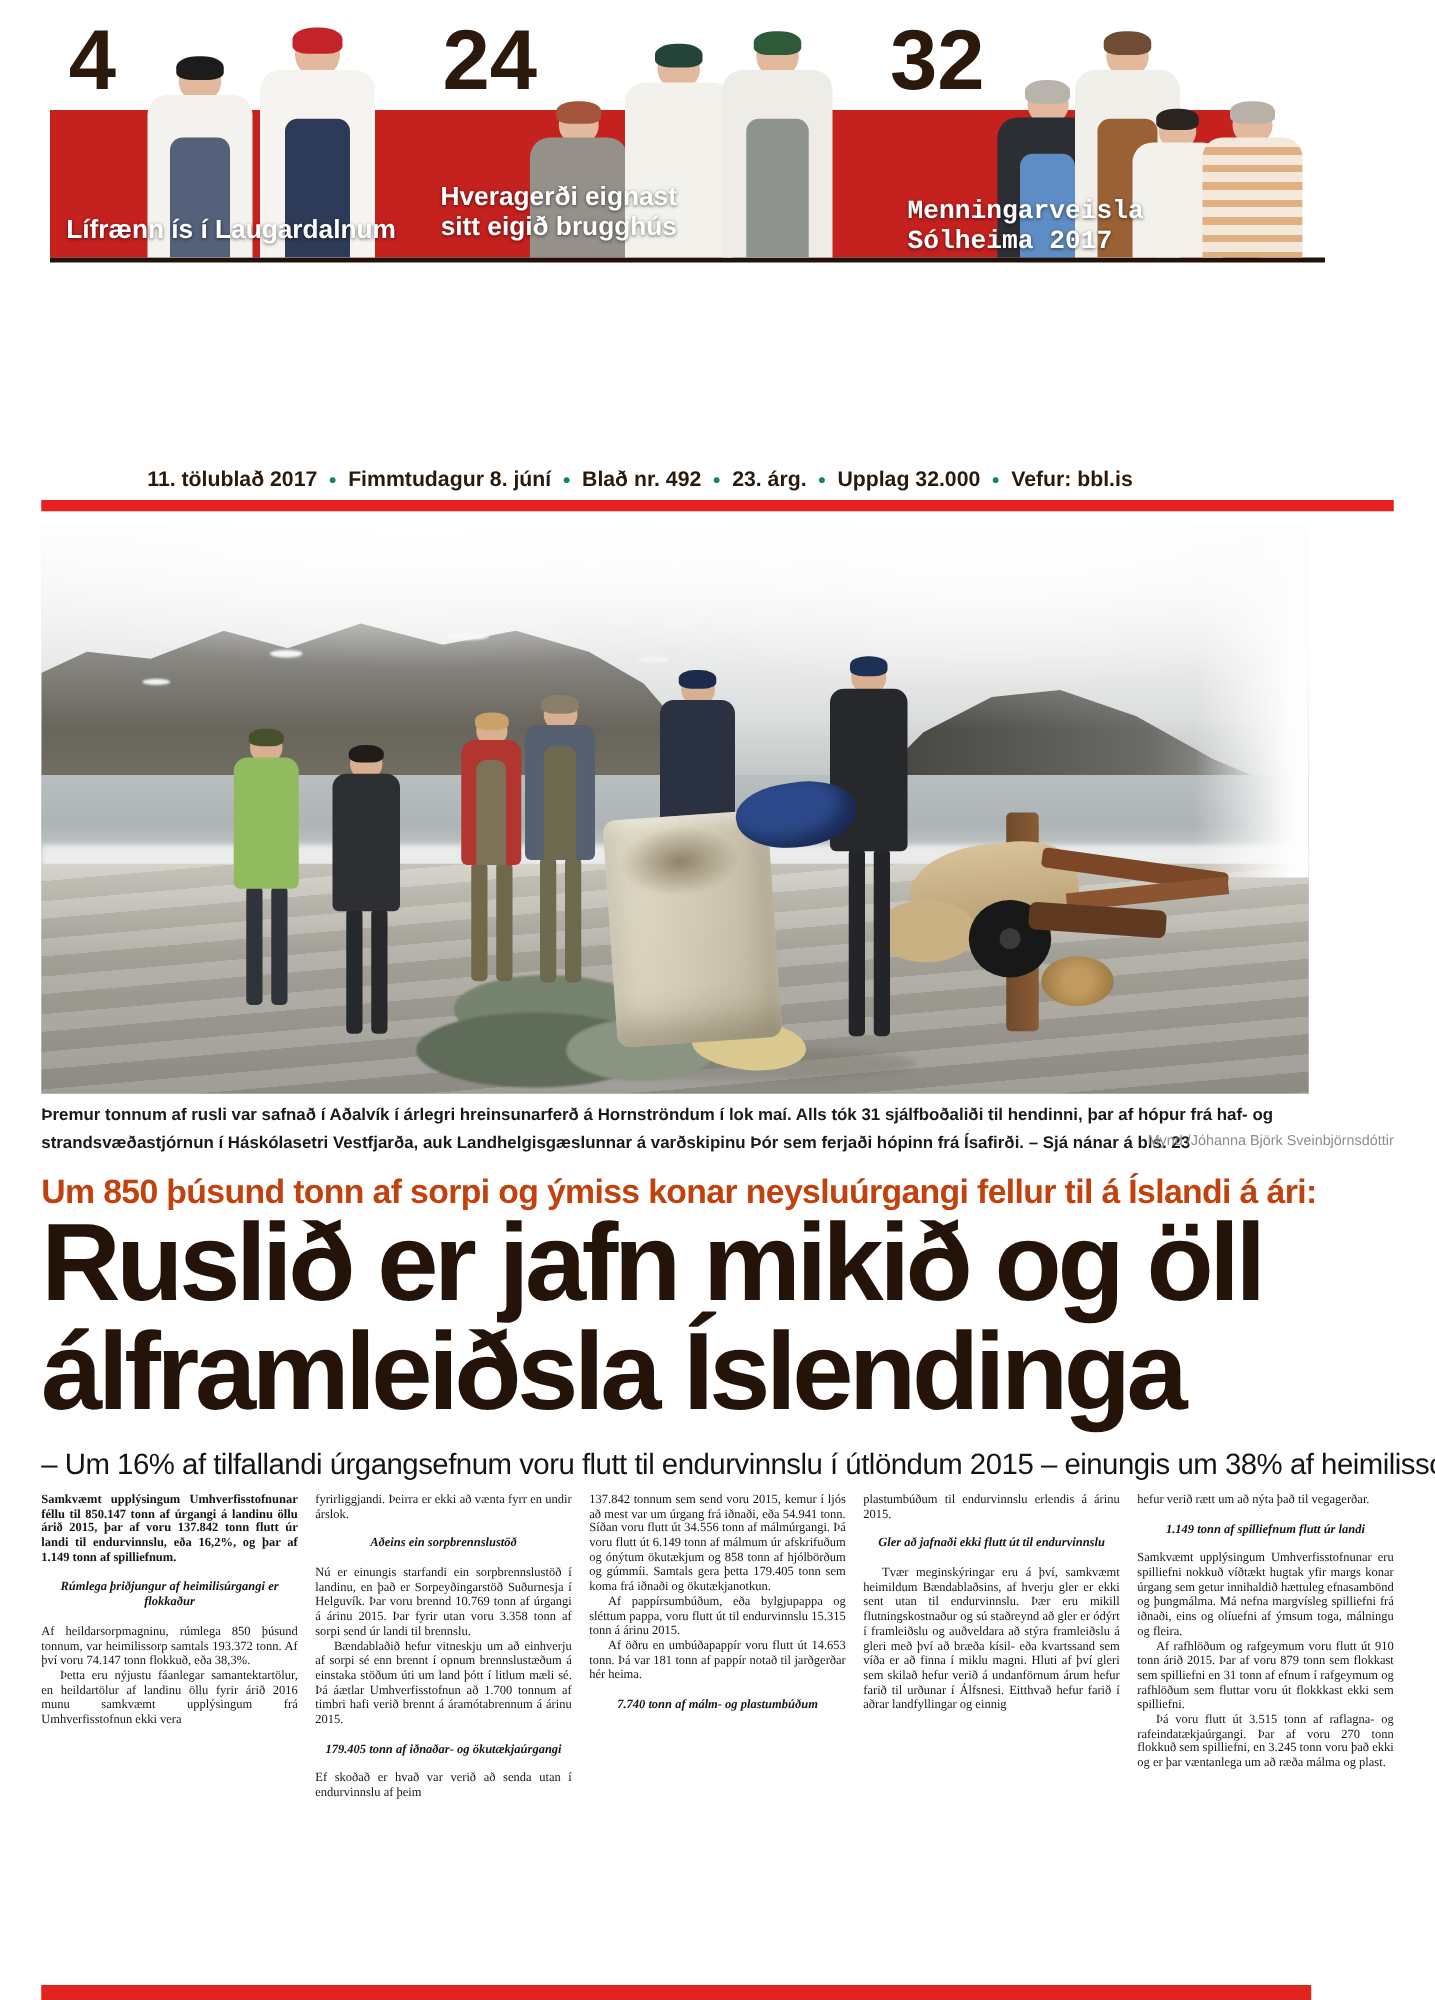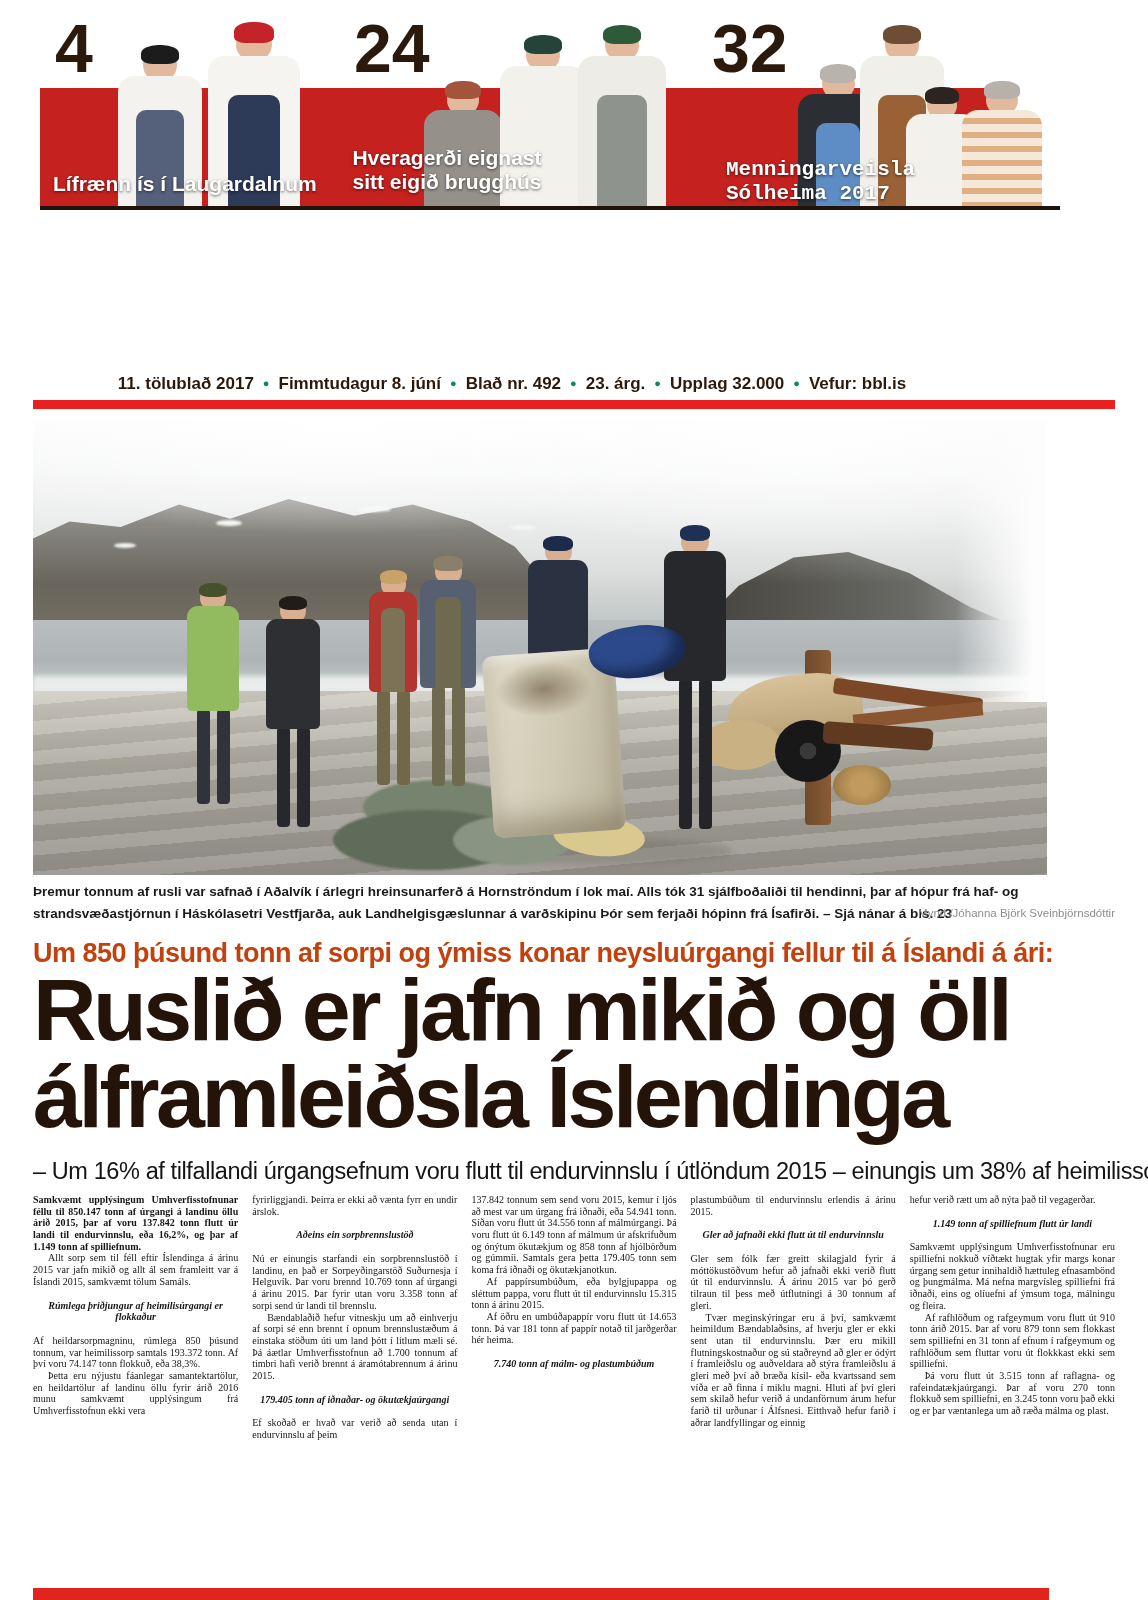--- a/index.html
+++ b/index.html
@@ -268,21 +268,20 @@
   <div class="kick">Um 850 þúsund tonn af sorpi og ýmiss konar neysluúrgangi fellur til á Íslandi á ári:</div>
   <div class="hl">
     <div>Ruslið er jafn mikið og öll</div>
     <div>álframleiðsla Íslendinga</div>
   </div>
   <div class="deck">– Um 16% af tilfallandi úrgangsefnum voru flutt til endurvinnslu í útlöndum 2015 – einungis um 38% af heimilissorpinu er flokkað</div>
 
   <div class="cols">
     <div class="col">
       <div class="lead">Samkvæmt upplýsingum Umhverfisstofnunar féllu til 850.147 tonn af úrgangi á landinu öllu árið 2015, þar af voru 137.842 tonn flutt úr landi til endurvinnslu, eða 16,2%, og þar af 1.149 tonn af spilliefnum.</div>
-      <div class="p">Allt sorp sem til féll eftir Íslendinga á árinu 2015 var jafn mikið og allt ál sem framleitt var á Íslandi 2015, samkvæmt tölum Samáls.</div>
       <div class="h">Rúmlega þriðjungur af heimilisúrgangi er flokkaður</div>
       <div>Af heildarsorpmagninu, rúmlega 850 þúsund tonnum, var heimilissorp samtals 193.372 tonn. Af því voru 74.147 tonn flokkuð, eða 38,3%.</div>
       <div class="p">Þetta eru nýjustu fáanlegar samantektartölur, en heildartölur af landinu öllu fyrir árið 2016 munu samkvæmt upplýsingum frá Umhverfisstofnun ekki vera</div>
     </div>
     <div class="col">
       <div>fyrirliggjandi. Þeirra er ekki að vænta fyrr en undir árslok.</div>
       <div class="h">Aðeins ein sorpbrennslustöð</div>
       <div>Nú er einungis starfandi ein sorpbrennslustöð í landinu, en það er Sorpeyðingarstöð Suðurnesja í Helguvík. Þar voru brennd 10.769 tonn af úrgangi á árinu 2015. Þar fyrir utan voru 3.358 tonn af sorpi send úr landi til brennslu.</div>
       <div class="p">Bændablaðið hefur vitneskju um að einhverju af sorpi sé enn brennt í opnum brennslustæðum á einstaka stöðum úti um land þótt í litlum mæli sé. Þá áætlar Umhverfisstofnun að 1.700 tonnum af timbri hafi verið brennt á áramótabrennum á árinu 2015.</div>
       <div class="h">179.405 tonn af iðnaðar- og ökutækjaúrgangi</div>
@@ -291,21 +290,20 @@
     <div class="col">
       <div>137.842 tonnum sem send voru 2015, kemur í ljós að mest var um úrgang frá iðnaði, eða 54.941 tonn. Síðan voru flutt út 34.556 tonn af málmúrgangi. Þá voru flutt út 6.149 tonn af málmum úr afskrifuðum og ónýtum ökutækjum og 858 tonn af hjólbörðum og gúmmíi. Samtals gera þetta 179.405 tonn sem koma frá iðnaði og ökutækjanotkun.</div>
       <div class="p">Af pappírsumbúðum, eða bylgjupappa og sléttum pappa, voru flutt út til endurvinnslu 15.315 tonn á árinu 2015.</div>
       <div class="p">Af öðru en umbúðapappír voru flutt út 14.653 tonn. Þá var 181 tonn af pappír notað til jarðgerðar hér heima.</div>
       <div class="h">7.740 tonn af málm- og plastumbúðum</div>
 
     </div>
     <div class="col">
       <div>plastumbúðum til endurvinnslu erlendis á árinu 2015.</div>
       <div class="h">Gler að jafnaði ekki flutt út til endurvinnslu</div>
-      <div>Gler sem fólk fær greitt skilagjald fyrir á móttökustöðvum hefur að jafnaði ekki verið flutt út til endurvinnslu. Á árinu 2015 var þó gerð tilraun til þess með útflutningi á 30 tonnum af gleri.</div>
       <div class="p">Tvær meginskýringar eru á því, samkvæmt heimildum Bændablaðsins, af hverju gler er ekki sent utan til endurvinnslu. Þær eru mikill flutningskostnaður og sú staðreynd að gler er ódýrt í framleiðslu og auðveldara að stýra framleiðslu á gleri með því að bræða kísil- eða kvartssand sem víða er að finna í miklu magni. Hluti af því gleri sem skilað hefur verið á undanförnum árum hefur farið til urðunar í Álfsnesi. Eitthvað hefur farið í aðrar landfyllingar og einnig</div>
     </div>
     <div class="col">
       <div>hefur verið rætt um að nýta það til vegagerðar.</div>
       <div class="h">1.149 tonn af spilliefnum flutt úr landi</div>
       <div>Samkvæmt upplýsingum Umhverfisstofnunar eru spilliefni nokkuð víðtækt hugtak yfir margs konar úrgang sem getur innihaldið hættuleg efnasambönd og þungmálma. Má nefna margvísleg spilliefni frá iðnaði, eins og olíuefni af ýmsum toga, málningu og fleira.</div>
       <div class="p">Af rafhlöðum og rafgeymum voru flutt út 910 tonn árið 2015. Þar af voru 879 tonn sem flokkast sem spilliefni en 31 tonn af efnum í rafgeymum og rafhlöðum sem fluttar voru út flokkkast ekki sem spilliefni.</div>
       <div class="p lastp">
         <span>Þá voru flutt út 3.515 tonn af raflagna- og rafeindatækjaúrgangi. Þar af voru 270 tonn flokkuð sem spilliefni, en 3.245 tonn voru það ekki og er þar væntanlega um að ræða málma og plast.</span>
         

